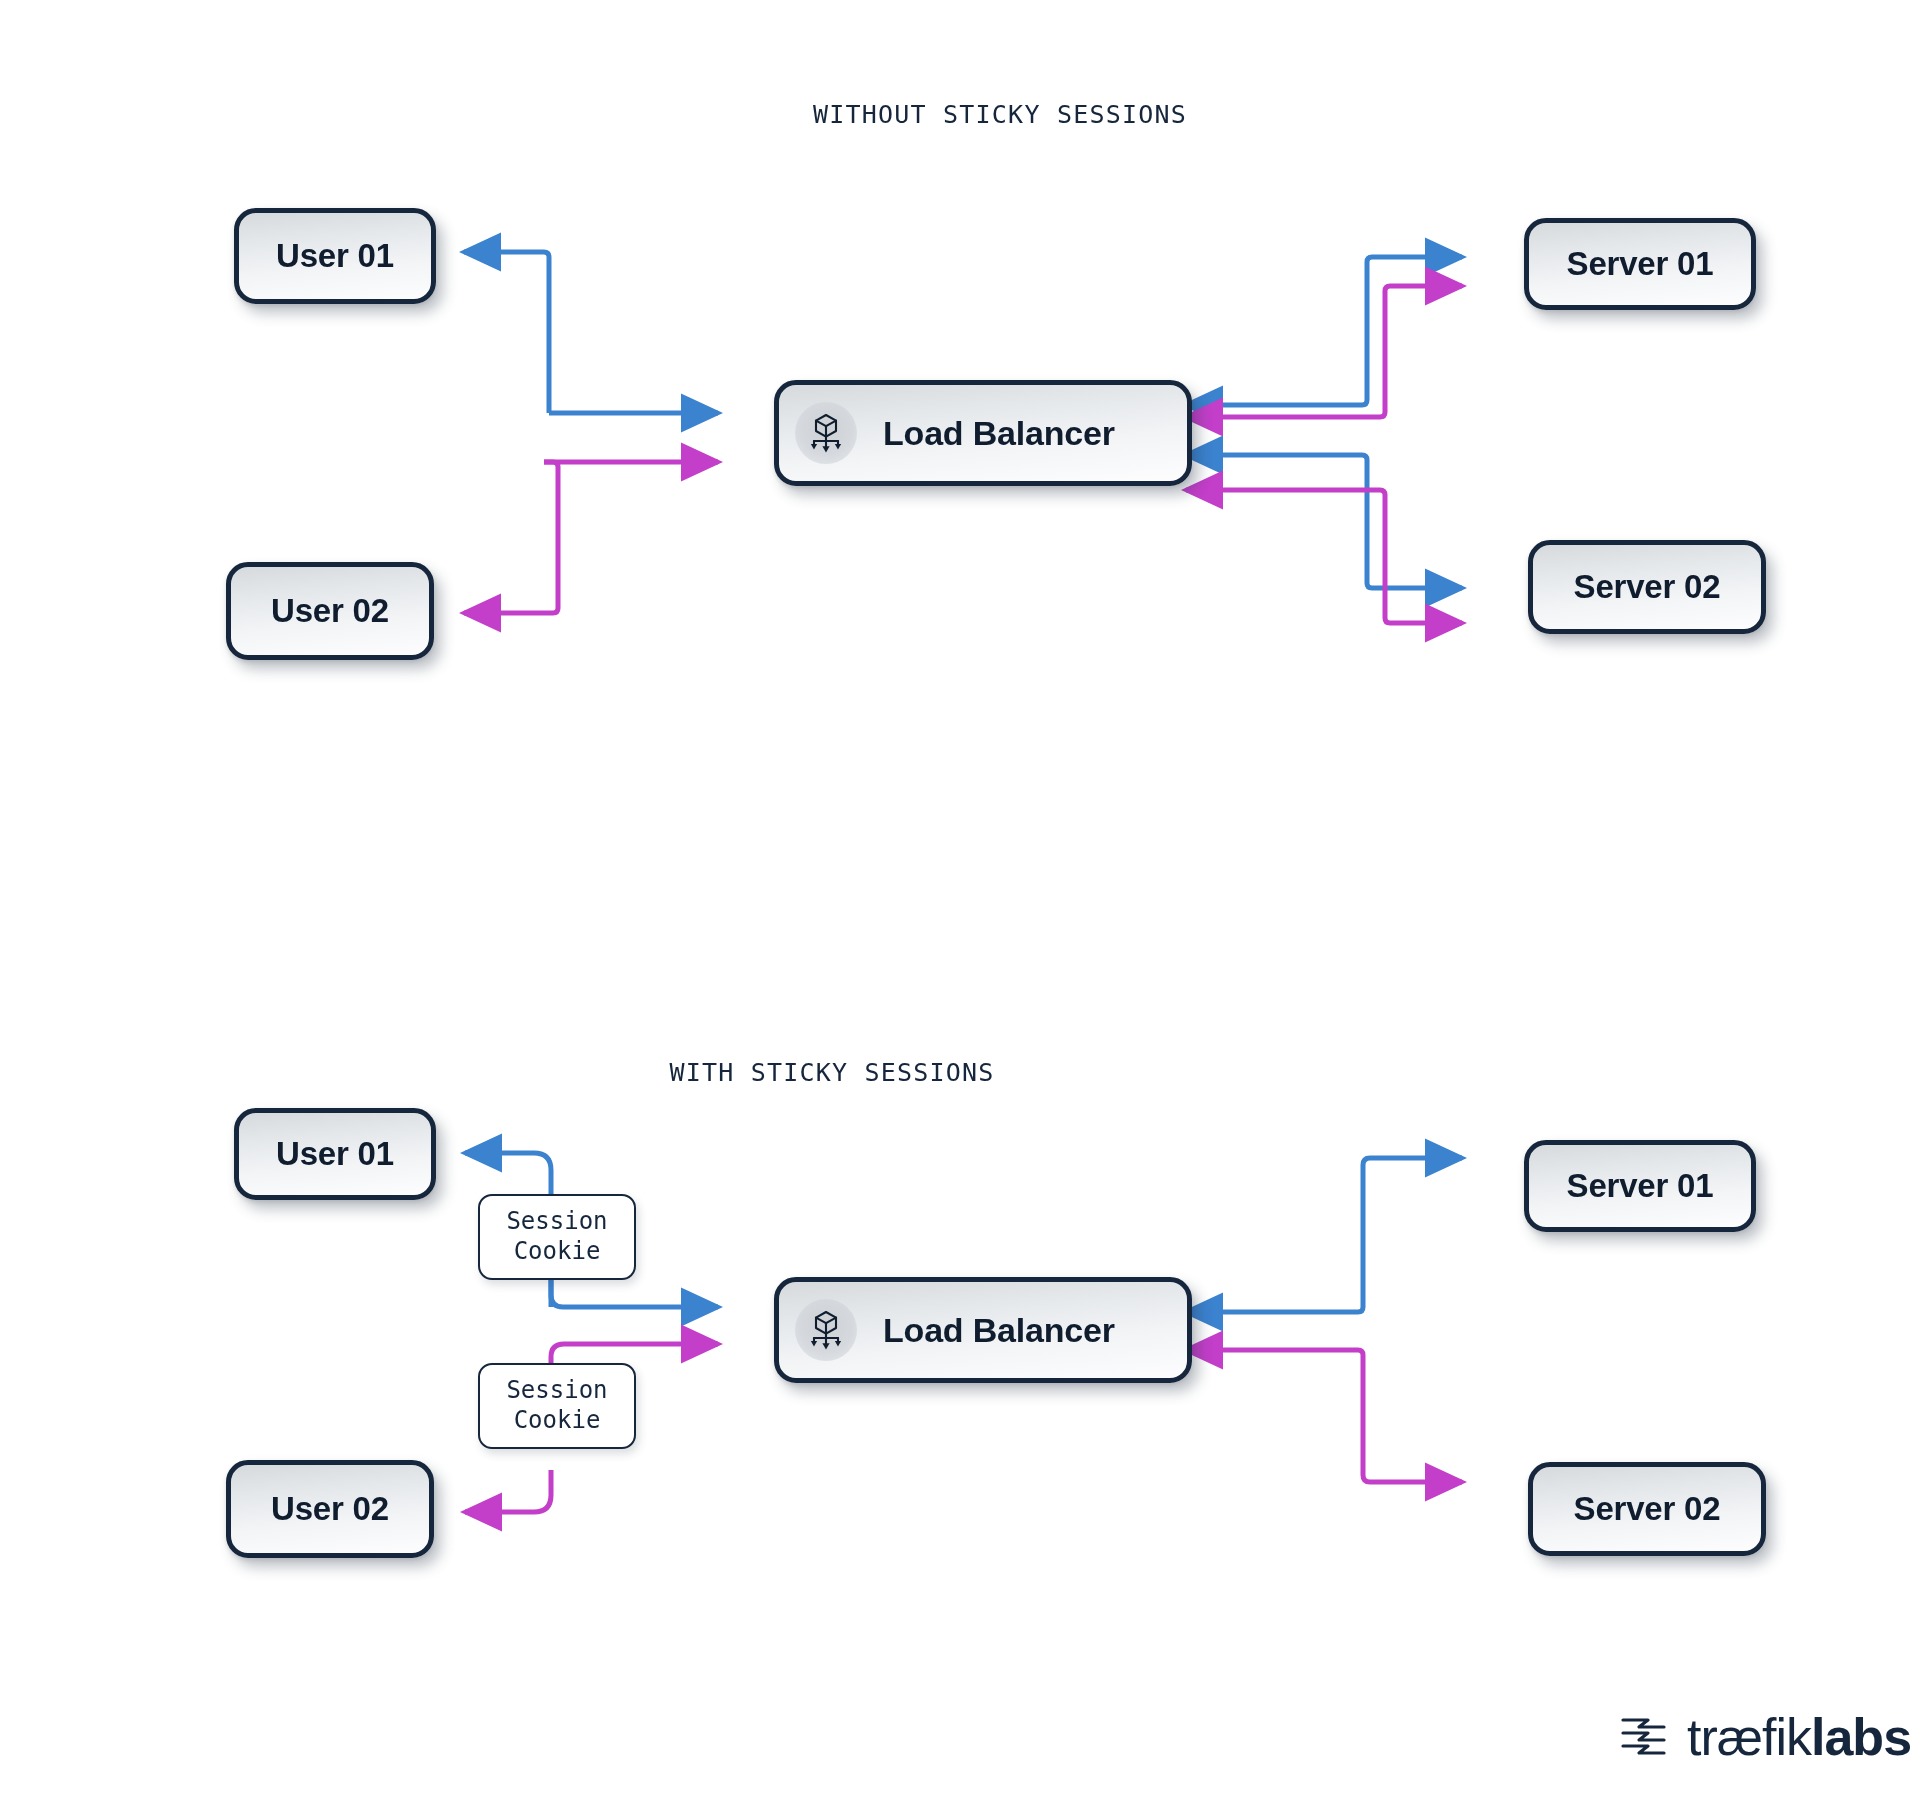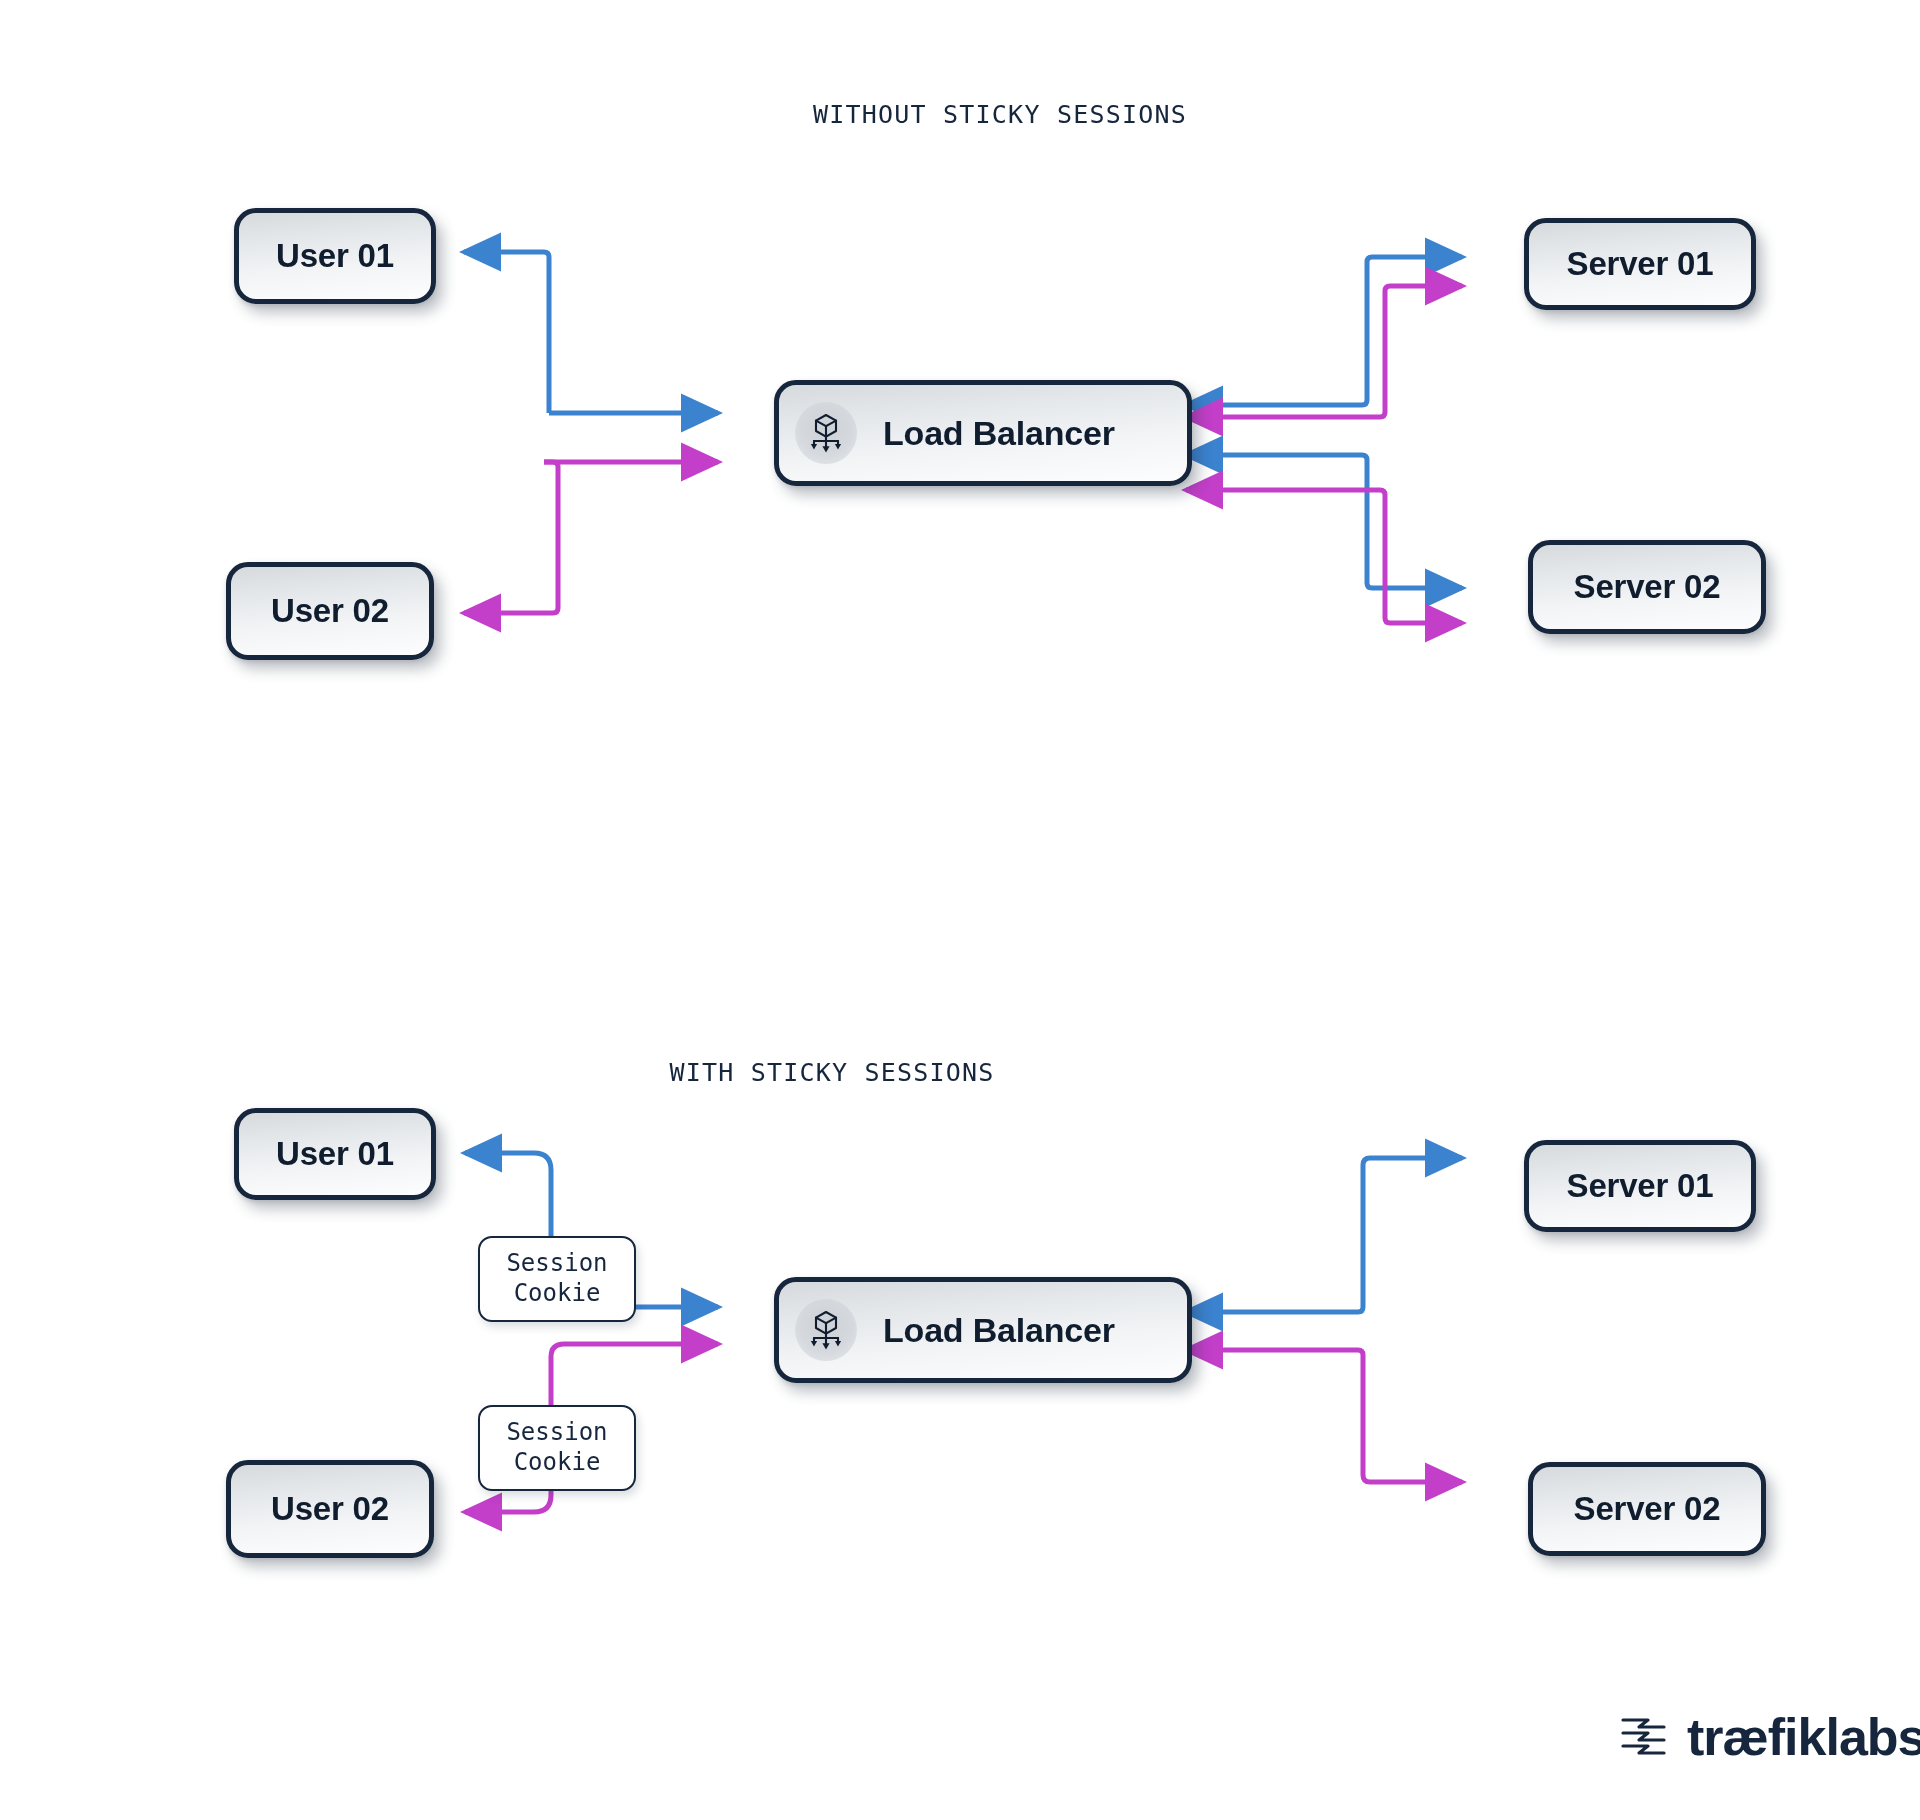--- a/index.html
+++ b/index.html
@@ -85,42 +85,41 @@
     font-family: "DejaVu Sans Mono", "Liberation Mono", monospace;
     font-size: 24px;
     line-height: 1.24;
     color: #16263c;
     display: flex;
     flex-direction: column;
     align-items: center;
     justify-content: center;
     z-index: 8;
     text-align: center;
-    margin-top: 42px;
   }
 
   
   #logo {
     position: absolute;
     left: 1617px;
     top: 1707px;
     display: flex;
     align-items: center;
     gap: 14px;
     z-index: 9;
   }
   #logo .wordmark {
     font-family: "Liberation Sans", sans-serif;
     font-size: 52px;
     color: #16263c;
     letter-spacing: -1px;
     line-height: 1;
     white-space: nowrap;
   }
-  #logo .wordmark .bold { font-weight: 700; }
+  #logo .wordmark .bold { font-weight: 400; }
   #logo .wordmark .light { font-weight: 700; }
 </style>
 </head>
 <body>
 
 <svg id="canvas" viewBox="0 0 1920 1820" xmlns="http://www.w3.org/2000/svg">
   <defs>
     <marker id="ah-blue" markerWidth="9" markerHeight="9" refX="7.4" refY="4.5" orient="auto" markerUnits="strokeWidth">
       <path d="M0,0.6 L8.4,4.5 L0,8.4 z" fill="#3b82cf"></path>
     </marker>

